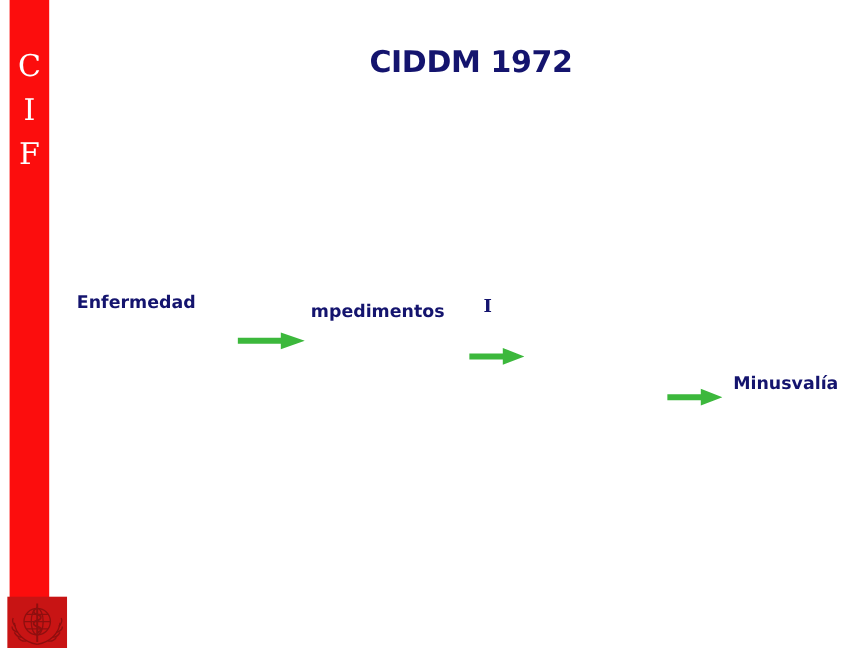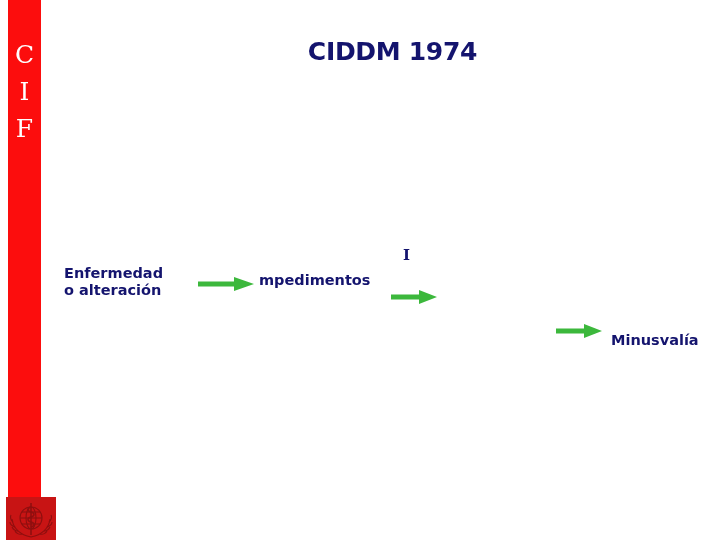--- a/index.html
+++ b/index.html
@@ -63,21 +63,20 @@
   }
 
   
   .node {
     position: absolute;
     color: #14146e;
     font-weight: bold;
     font-size: 14.5px;
     line-height: 17px;
     white-space: nowrap;
-    margin-top: 20px;
   }
   #node-enfermedad { left: 64px; top: 245px; }
   #node-impedimentos { left: 259px; top: 252px; }
   #node-stray-i {
     position: absolute;
     left: 403px;
     top: 247px;
     color: #14146e;
     font-family: "DejaVu Serif", serif;
     font-weight: bold;
@@ -133,26 +132,25 @@
         <path d="M16 27 H34"></path>
 
         <path d="M25 6 V38" stroke-width="1.6"></path>
 
         <path d="M25 10 C21 11 21 14 25 15 C29 16 29 19 25 20 C21 21 21 24 25 25 C29 26 29 29 25 30" stroke-width="1.4"></path>
       </g>
     </svg>
   </div>
 
   <div id="title-block">
-    <div>CIDDM 1974</div>
+    <div>CIDDM 1972</div>
   </div>
 
   <div class="node" id="node-enfermedad">
     <div>Enfermedad</div>
-    <div>o alteración</div>
   </div>
 
   <div class="arrow" id="arrow-1">
     <svg viewBox="0 0 56 18" xmlns="http://www.w3.org/2000/svg">
       <path d="M0 6.5 H36 V2 L56 9 L36 16 V11.5 H0 Z" fill="#3cb83c"></path>
     </svg>
   </div>
 
   <div id="node-stray-i">I</div>
 

